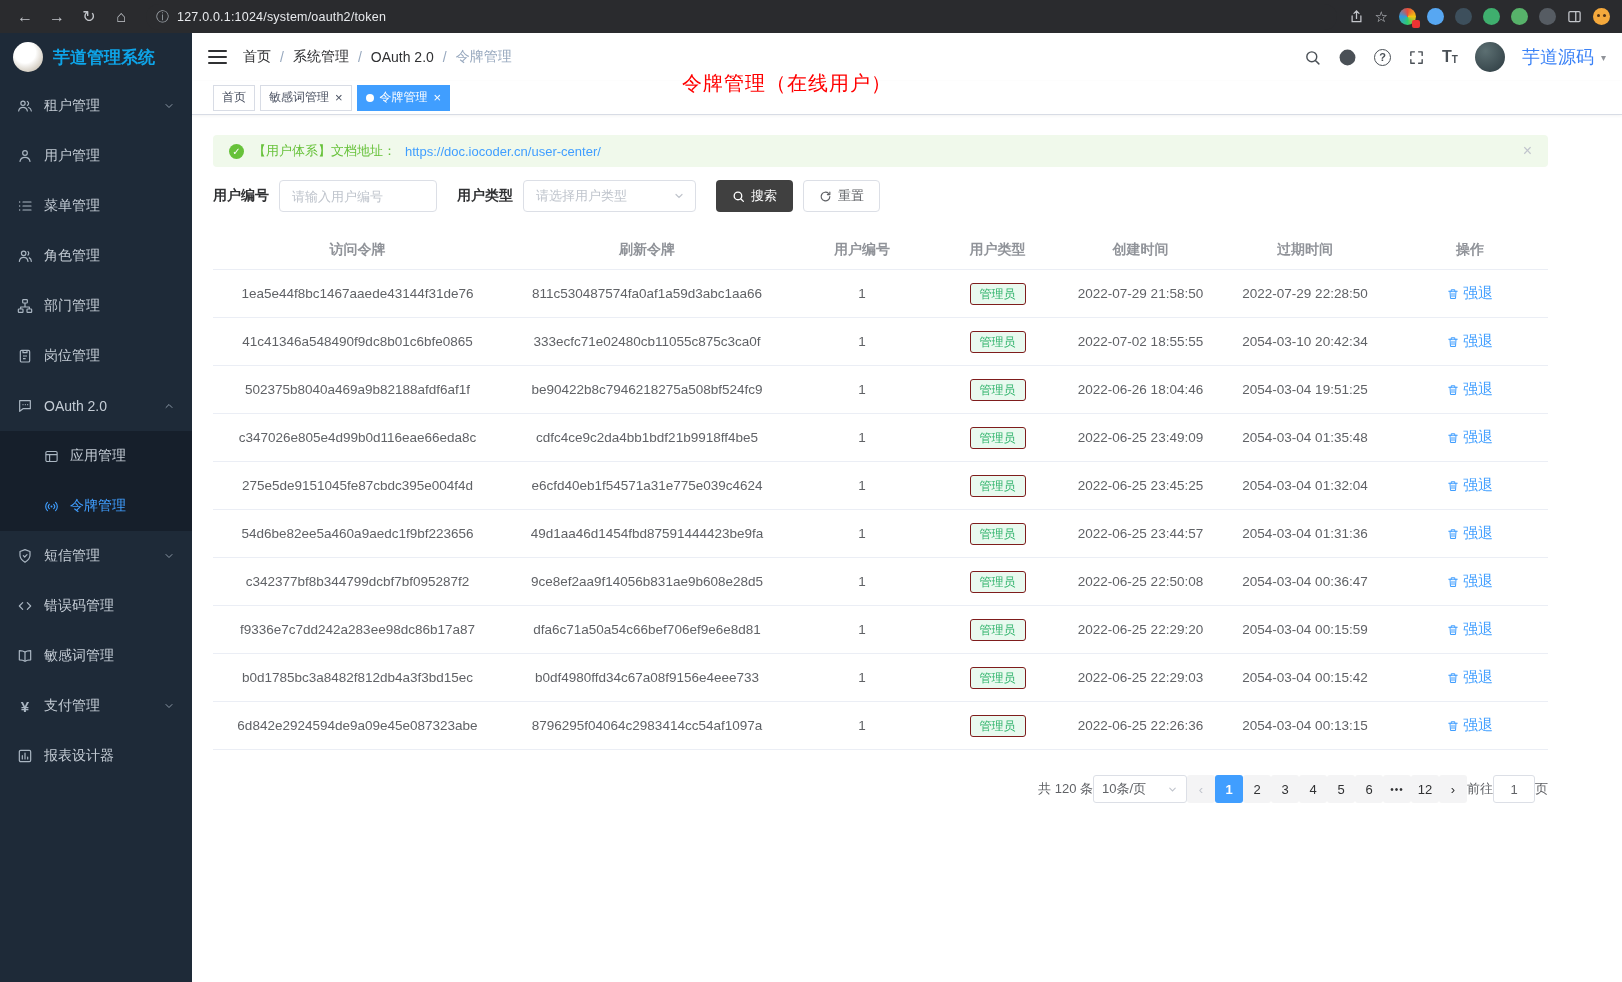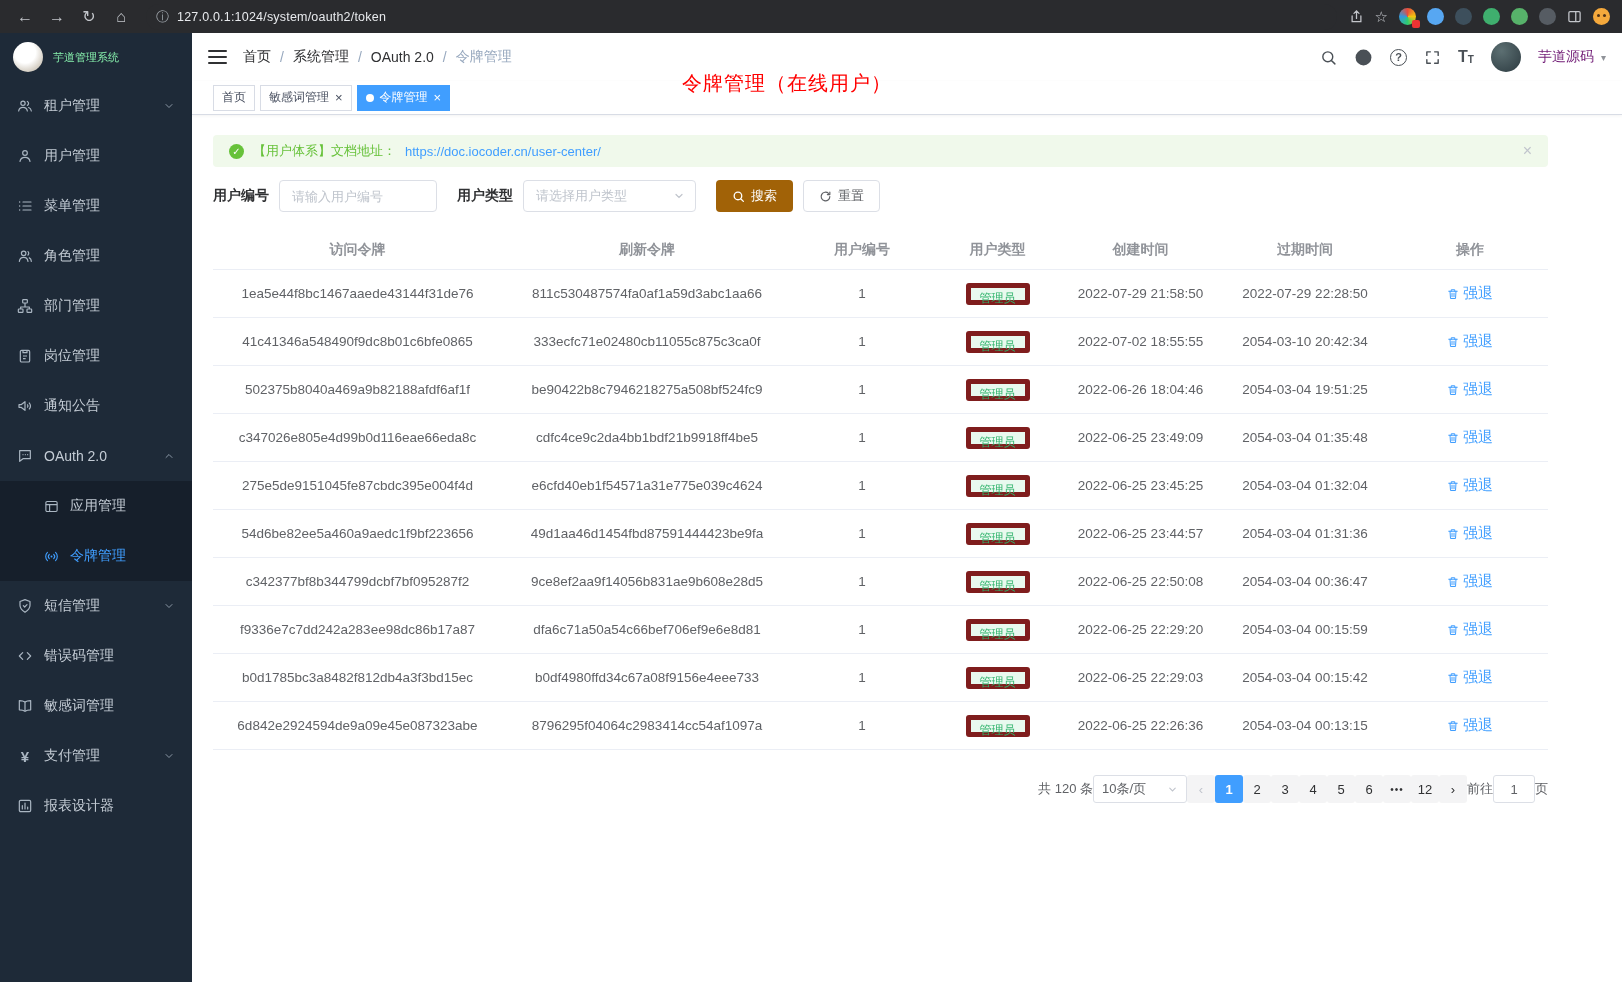--- a/index.html
+++ b/index.html
@@ -27,21 +27,21 @@
   .ext.avatar-smiley::after { content:""; position:absolute; left:4px; top:6px; width:3px; height:3px; border-radius:50%;
        background:#503217; box-shadow:6px 0 0 #503217; }
 
   
   .app { display:flex; height:949px; }
 
   
   .sidebar { width:192px; background:#1e2a38; flex-shrink:0; color:#c4ccd5; overflow:hidden; }
   .logo-row { height:48px; display:flex; align-items:center; gap:10px; padding:0 13px; cursor:pointer; }
   .logo-avatar { width:30px; height:30px; border-radius:50%; background:radial-gradient(circle at 40% 35%, #fff 0 40%, #d8d2c8 70%, #b9b0a2); flex-shrink:0; }
-  .logo-title { color:#86efac; font-size:11px; font-weight:normal; white-space:nowrap; }
+  .logo-title { color:#0ea5e9; font-size:17px; font-weight:bold; white-space:nowrap; }
   .mi { height:50px; display:flex; align-items:center; gap:11px; padding:0 17px; font-size:14px; cursor:pointer; white-space:nowrap; }
   .mi .mic { flex-shrink:0; color:#aab6c2; }
   .mi .mlabel { flex:1; overflow:hidden; }
   .mi .chev { color:#8a97a5; flex-shrink:0; }
   .mi.sub { background:#161f2b; padding-left:44px; }
   .mi.active { color:#409eff; } .mi.active .mic { color:#409eff; }
   .rot180 { transform:rotate(180deg); }
   .yen-ic { font-size:15px; font-weight:bold; width:16px; text-align:center; color:#aab6c2; }
 
   
@@ -53,21 +53,21 @@
   .breadcrumb { display:flex; align-items:center; font-size:14px; color:#303133; gap:9px; }
   .breadcrumb .sep { color:#97a8be; }
   .breadcrumb .current { color:#97a8be; }
   .navbar-right { margin-left:auto; display:flex; align-items:center; gap:17px; color:#4a5056; }
   .nic { cursor:pointer; display:flex; align-items:center; color:#4a5056; }
   .qcirc { width:17px; height:17px; border:1.6px solid #4a5056; border-radius:50%; display:flex; align-items:center; justify-content:center;
            font-size:11px; font-weight:bold; }
   .font-ic { display:flex; align-items:flex-end; font-weight:bold; line-height:1; cursor:pointer; }
   .font-ic .big { font-size:16px; } .font-ic .small { font-size:10px; }
   .user-avatar { width:30px; height:30px; border-radius:50%; background:radial-gradient(circle at 35% 30%, #5c6f72, #2c3a40); cursor:pointer; }
-  .username { font-size:14px; color:#701a75; cursor:pointer; }
+  .username { font-size:18px; color:#3b82f6; cursor:pointer; }
   .ucaret { font-size:10px; color:#909399; margin-left:-10px; cursor:pointer; }
 
   .annotation { position:absolute; left:490px; top:37px; z-index:30; color:#ff0000; font-size:20px; font-weight:normal; letter-spacing:1px; pointer-events:none; }
 
   .tagsbar { height:34px; border-bottom:1px solid #d8dce5; box-shadow:0 1px 3px rgba(0,0,0,.05); display:flex; align-items:center;
              gap:5px; padding:0 21px; flex-shrink:0; }
   .tag { height:26px; border:1px solid #d8dce5; background:#fff; color:#495060; font-size:12px; display:inline-flex;
          align-items:center; gap:6px; padding:0 8px; cursor:pointer; }
   .tag.active { background:#409eff; border-color:#409eff; color:#fff; }
   .tagdot { width:8px; height:8px; border-radius:50%; background:#fff; }
@@ -87,31 +87,31 @@
   .filters { display:flex; align-items:center; gap:10px; margin:2px 0 18px; }
   .flabel { font-weight:bold; font-size:14px; color:#303133; }
   .tinput { width:158px; height:32px; border:1px solid #dcdfe6; border-radius:4px; padding:0 12px; font-size:13px;
             color:#606266; outline:none; font-family:inherit; }
   .tinput::placeholder { color:#bfc4cc; }
   .fsel { width:173px; height:32px; border:1px solid #dcdfe6; border-radius:4px; padding:0 10px 0 12px; font-size:13px;
           color:#bfc4cc; display:flex; align-items:center; justify-content:space-between; cursor:pointer; background:#fff; }
   .fsel .scaret { color:#c0c4cc; }
   .btn { height:32px; border-radius:4px; font-size:13px; display:inline-flex; align-items:center; gap:6px; padding:0 15px;
          cursor:pointer; border:1px solid transparent; font-family:inherit; }
-  .btn-primary { background:#a16207; color:#fff; }
+  .btn-primary { background:#404040; color:#fff; }
   .btn-plain { background:#fff; border-color:#dcdfe6; color:#606266; }
   .gap8 { width:0px; }
 
   
   .table { width:100%; }
   .trow { display:grid; grid-template-columns:289px 290px 140px 131px 155px 174px 1fr; align-items:center;
           border-bottom:1px solid #ebeef5; height:48px; font-size:13.5px; color:#606266; }
   .trow > div { text-align:center; overflow:hidden; white-space:nowrap; }
   .thead { height:40px; color:#909399; font-weight:bold; font-size:14px; }
-  .tag-admin { display:inline-block; background:#e9f9ef; border:5px solid #7f1d1d; color:#2fb36b; font-size:12px;
+  .tag-admin { display:inline-block; background:#e9f9ef; border:1px solid #7f1d1d; color:#2fb36b; font-size:12px;
                height:22px; line-height:20px; padding:0 9px; border-radius:3px; }
   .kick { color:#409eff; display:inline-flex; align-items:center; gap:4px; font-size:15px; cursor:pointer; }
 
   
   .pagination { display:flex; justify-content:flex-end; align-items:center; margin-top:25px; font-size:13px; color:#606266; }
   .pg-size { width:94px; height:28px; border:1px solid #dcdfe6; border-radius:3px; display:flex; align-items:center;
              justify-content:space-between; padding:0 8px; color:#606266; cursor:pointer; background:#fff; }
   .pg-btn { min-width:28px; height:28px; border-radius:3px; background:#f4f4f5; color:#303133; display:inline-flex;
             align-items:center; justify-content:center; padding:0 5px; cursor:pointer; font-size:13px; }
   .pg-btn.active { background:#409eff; color:#fff; font-weight:bold; }
@@ -217,27 +217,20 @@
 
     <div class="mi">
       <svg class="mic" width="16" height="16" viewBox="0 0 24 24" fill="none" stroke="currentColor" stroke-width="1.8" stroke-linejoin="round">
           <rect x="5" y="3.5" width="14" height="17.5" rx="2"></rect>
           <path d="M9 3.5V7h6V3.5M9 12h6M9 16h4"></path>
         </svg>
       <span class="mlabel">岗位管理</span>
     </div>
 
 
-    <div class="mi">
-      <svg class="mic" width="16" height="16" viewBox="0 0 24 24" fill="none" stroke="currentColor" stroke-width="1.8" stroke-linejoin="round">
-          <path d="M3 10v4h3l6 4.5v-13L6 10z"></path>
-          <path d="M15.5 9.5a4 4 0 0 1 0 5M18 6.8a8 8 0 0 1 0 10.4"></path>
-        </svg>
-      <span class="mlabel">通知公告</span>
-    </div>
 
 
     <div class="mi">
       <svg class="mic" width="16" height="16" viewBox="0 0 24 24" fill="none" stroke="currentColor" stroke-width="1.8" stroke-linejoin="round">
           <path d="M4 4h16v12H9l-5 4z"></path>
           <circle cx="9" cy="10" r=".9" fill="currentColor" stroke="none"></circle>
           <circle cx="12.5" cy="10" r=".9" fill="currentColor" stroke="none"></circle>
           <circle cx="16" cy="10" r=".9" fill="currentColor" stroke="none"></circle>
         </svg>
       <span class="mlabel">OAuth 2.0</span>

